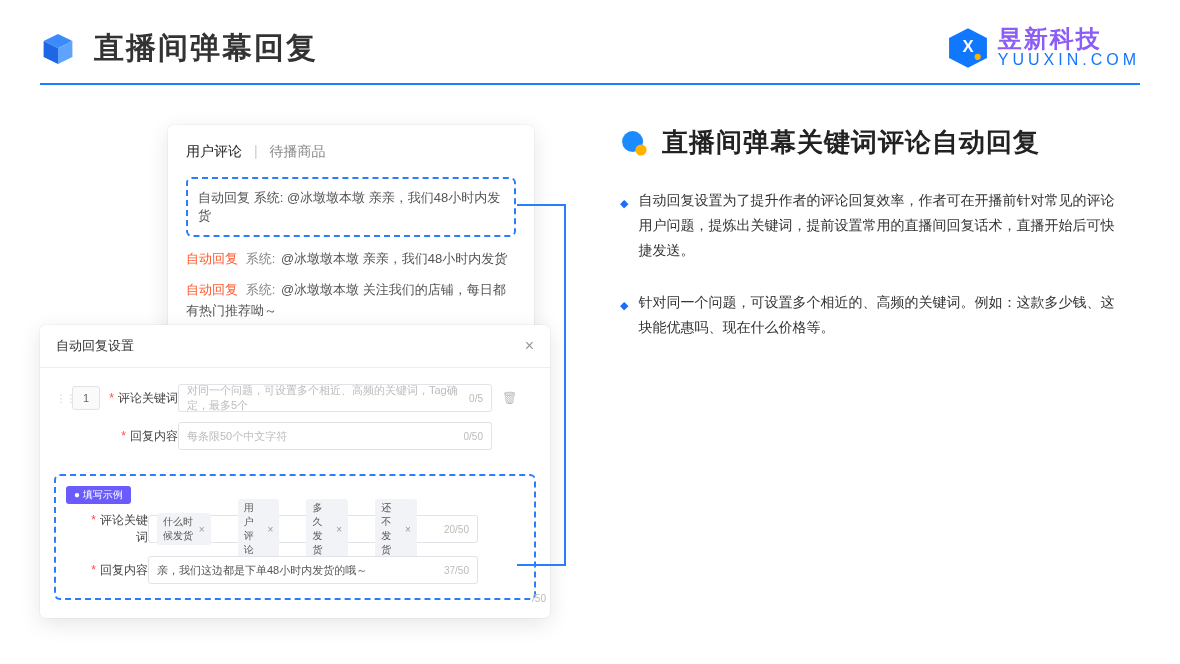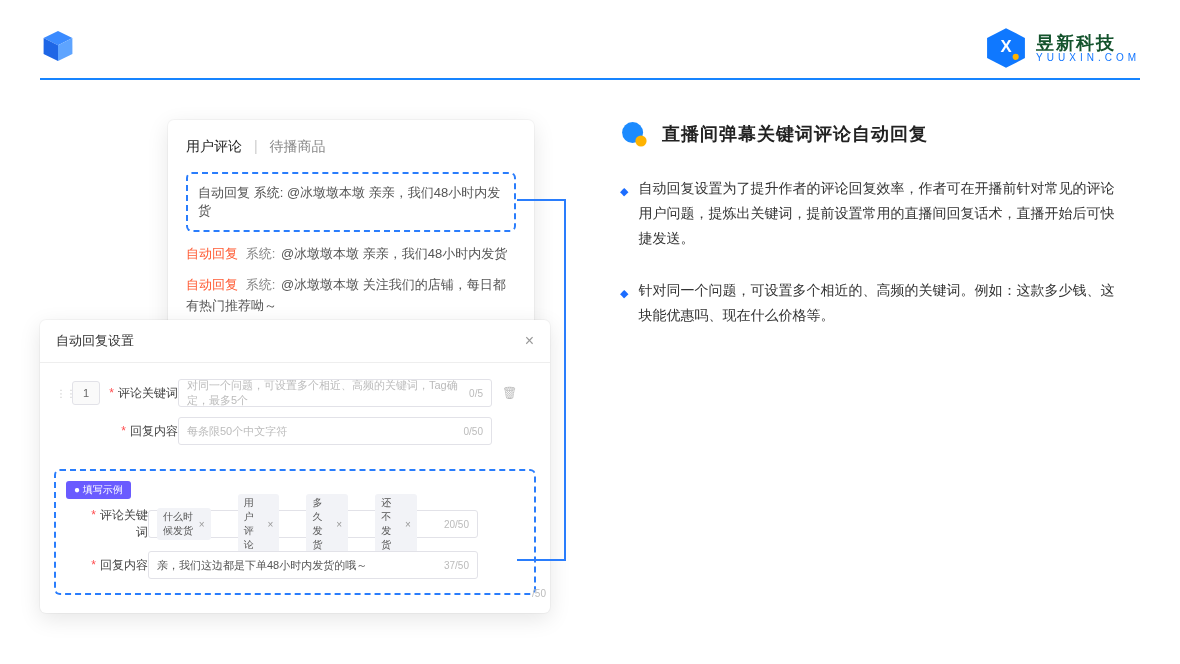--- a/index.html
+++ b/index.html
@@ -4,22 +4,22 @@
 <style>
 * { margin:0; padding:0; box-sizing:border-box; }
 body { width:1180px; height:664px; font-family:"Microsoft YaHei","PingFang SC",sans-serif; background:#fff; position:relative; overflow:hidden; }
 
 .hdr { display:flex; align-items:center; padding:28px 40px 14px 40px; }
 .hdr .cube { width:36px; height:36px; margin-right:18px; }
 .hdr h1 { font-size:30px; color:#333; font-weight:600; letter-spacing:2px; }
 .brand { position:absolute; top:26px; right:40px; display:flex; align-items:center; }
 .brand svg { width:44px; height:44px; }
 .brand .bt { margin-left:8px; }
-.brand .bt .cn { font-size:18px; color:#14532d; font-weight:700; letter-spacing:2px; line-height:1; }
-.brand .bt .en { font-size:10px; color:#1476ff; letter-spacing:4px;text-align:center; }
+.brand .bt .cn { font-size:24px; color:#8b5cf6; font-weight:700; letter-spacing:2px; line-height:1; }
+.brand .bt .en { font-size:16px; color:#1476ff; letter-spacing:4px;text-align:center; }
 .rule { margin:0 40px; height:0; border-top:2px solid #1684ff; }
 
 .main { display:flex; padding:40px 40px 0 40px; }
 
 .left { position:relative; width:520px; height:500px; }
 .card { position:absolute; background:#fff; border-radius:6px; box-shadow:0 6px 22px rgba(0,0,0,.10),0 0 0 1px rgba(0,0,0,.03); }
 
 .card-top { left:128px; top:0; width:366px; padding:18px 18px 20px 18px; }
 .tabs { font-size:14px; }
 .tabs .act { color:#222; font-weight:400; margin-right:8px; }
@@ -54,33 +54,34 @@
 .badge { display:inline-block; background:#6a5bff; color:#fff; font-size:10px; padding:2px 8px; border-radius:3px; margin-bottom:8px; }
 .dashB .inpW1 { width:330px;gap:23px; }
 .dashB .lbl { width:64px; }
 .outcount { position:absolute; right:4px; bottom:14px; font-size:10px; color:#bbb; }
 
 .conn { position:absolute; z-index:5; pointer-events:none; }
 
 .right { flex:1; padding-left:60px; padding-right:20px; }
 .r-head { display:flex; align-items:center; margin-bottom:28px; }
 .bub { width:28px; height:28px; margin-right:14px; }
-.r-head h2 { font-size:18px; color:#222; font-weight:600; letter-spacing:1px; }
+.r-head h2 { font-size:26px; color:#222; font-weight:600; letter-spacing:1px; }
 .bullet { display:flex; font-size:14px; color:#333; line-height:1.8; margin-bottom:26px; }
 .bullet .di { color:#1c6dff; font-size:11px; margin-right:10px; margin-top:6px; }
 </style>
 </head>
 <body>
 
 <div class="hdr">
   <svg class="cube" viewBox="0 0 100 100">
     <polygon points="50,8 90,28 50,48 10,28" fill="#3b8bff"></polygon>
     <polygon points="10,28 50,48 50,92 10,72" fill="#1e66e6"></polygon>
     <polygon points="90,28 50,48 50,92 90,72" fill="#5ea4ff"></polygon>
   </svg>
+  <h1>直播间弹幕回复</h1>
 </div>
 <div class="brand">
   <svg viewBox="0 0 100 100">
     <polygon points="50,5 93,27 93,73 50,95 7,73 7,27" fill="#0f78ff"></polygon>
     <text x="50" y="58" text-anchor="middle" fill="#fff" font-size="38" font-weight="700">X</text>
     <circle cx="72" cy="70" r="7" fill="#ffb300"></circle>
   </svg>
   <div class="bt">
     <div class="cn">昱新科技</div>
     <div class="en">YUUXIN.COM</div>

